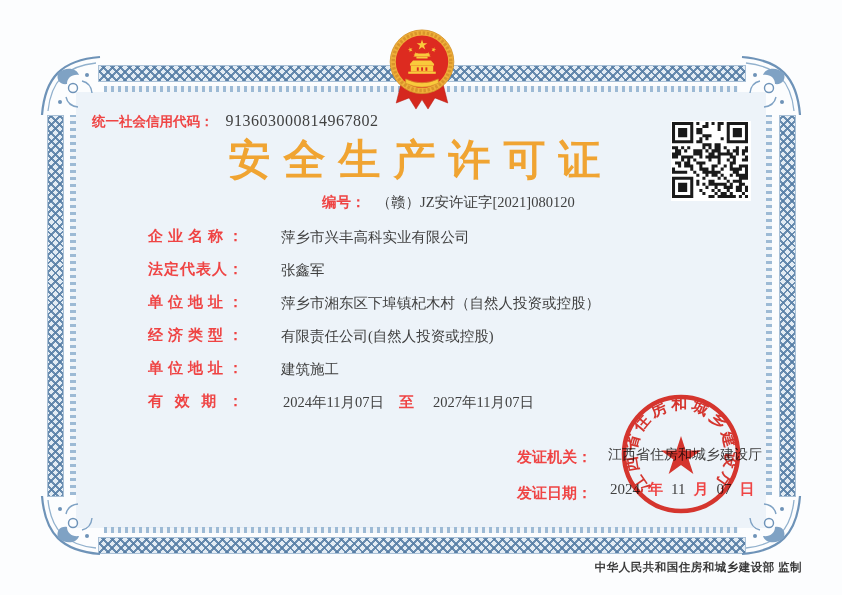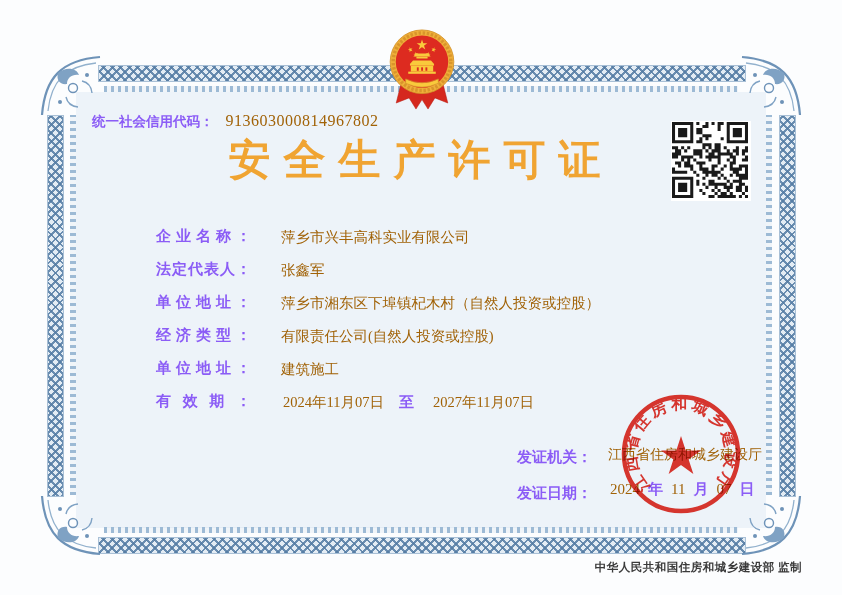--- a/index.html
+++ b/index.html
@@ -30,34 +30,34 @@
   .corner{position:absolute;width:64px;height:64px;z-index:3;}
   .c-tl{left:40px;top:55px;}
   .c-tr{left:738px;top:55px;transform:scaleX(-1);}
   .c-bl{left:40px;top:492px;transform:scaleY(-1);}
   .c-br{left:738px;top:492px;transform:scale(-1,-1);}
   
   .emblem{position:absolute;left:379px;top:27px;width:86px;height:85px;z-index:5;}
   .qr{position:absolute;left:671px;top:121px;width:78px;height:78px;background:#ffffff;padding:1px;z-index:5;}
   .stamp{position:absolute;left:618px;top:391px;width:126px;height:126px;z-index:7;opacity:.92;mix-blend-mode:multiply;}
   
-  .lab{font-weight:bold;color:#8b5cf6;}
-  .val{font-family:"Liberation Serif","DejaVu Serif",serif;color:#a16207;}
+  .lab{font-weight:bold;color:#ef4444;}
+  .val{font-family:"Liberation Serif","DejaVu Serif",serif;color:#404040;}
   .credit{position:absolute;left:92px;top:112px;z-index:6;white-space:nowrap;}
   .credit .lab{font-size:13.5px;}
   .credit .val{font-size:16px;margin-left:12px;letter-spacing:.5px;}
   .title{
     position:absolute;left:0;right:0;top:132px;z-index:6;text-align:center;
     font-size:42px;font-weight:bold;color:#f0a432;letter-spacing:13px;
   }
   .number-row{position:absolute;left:322px;top:193px;z-index:6;white-space:nowrap;}
   .number-row .lab{font-size:14.5px;}
   .number-row .val{font-size:14.5px;margin-left:11px;}
   .frow{position:absolute;left:140px;height:20px;z-index:6;}
-  .jlab{position:absolute;left:16px;top:0;display:inline-block;width:95px;font-size:15px;
+  .jlab{position:absolute;left:8px;top:0;display:inline-block;width:95px;font-size:15px;
         text-align:justify;text-align-last:justify;}
   .fval{position:absolute;left:141px;top:1px;font-size:14.5px;white-space:nowrap;}
   .vwrap{position:absolute;left:143px;top:1px;display:flex;align-items:baseline;white-space:nowrap;}
   .vwrap .val{font-size:14.5px;}
   .vwrap .zhi{font-size:15px;margin:0 19px 0 15px;}
   .irow{position:absolute;left:517px;z-index:6;height:20px;}
   .irow .ilab{position:absolute;left:0;top:4px;font-size:15px;white-space:nowrap;}
   .irow .ival{position:absolute;left:91px;top:2px;font-size:14px;white-space:nowrap;}
   .date-parts{position:absolute;left:93px;top:0;display:flex;align-items:baseline;column-gap:8px;white-space:nowrap;}
   .date-parts .val{font-size:15px;}
@@ -142,20 +142,23 @@
         <path d="M0 0h21v21h-21zM3 3h15v15h-15zM6 6h9v9h-9zM54 0h21v21h-21zM57 3h15v15h-15zM60 6h9v9h-9zM0 54h21v21h-21zM3 57h15v15h-15zM6 60h9v9h-9z" fill="#1a1a1a" fill-rule="evenodd"></path>
       </svg>
   </div>
 
   <div class="credit">
     <span class="lab">统一社会信用代码：</span><span class="val">913603000814967802</span>
   </div>
 
   <div class="title">安全生产许可证</div>
 
+  <div class="number-row">
+    <span class="lab">编号：</span><span class="val">（赣）JZ安许证字[2021]080120</span>
+  </div>
 
   <div class="frow" style="top:227px">
     <span class="lab jlab">企业名称：</span>
     <span class="val fval">萍乡市兴丰高科实业有限公司</span>
   </div>
   <div class="frow" style="top:260px">
     <span class="lab jlab">法定代表人：</span>
     <span class="val fval">张鑫军</span>
   </div>
   <div class="frow" style="top:293px">

